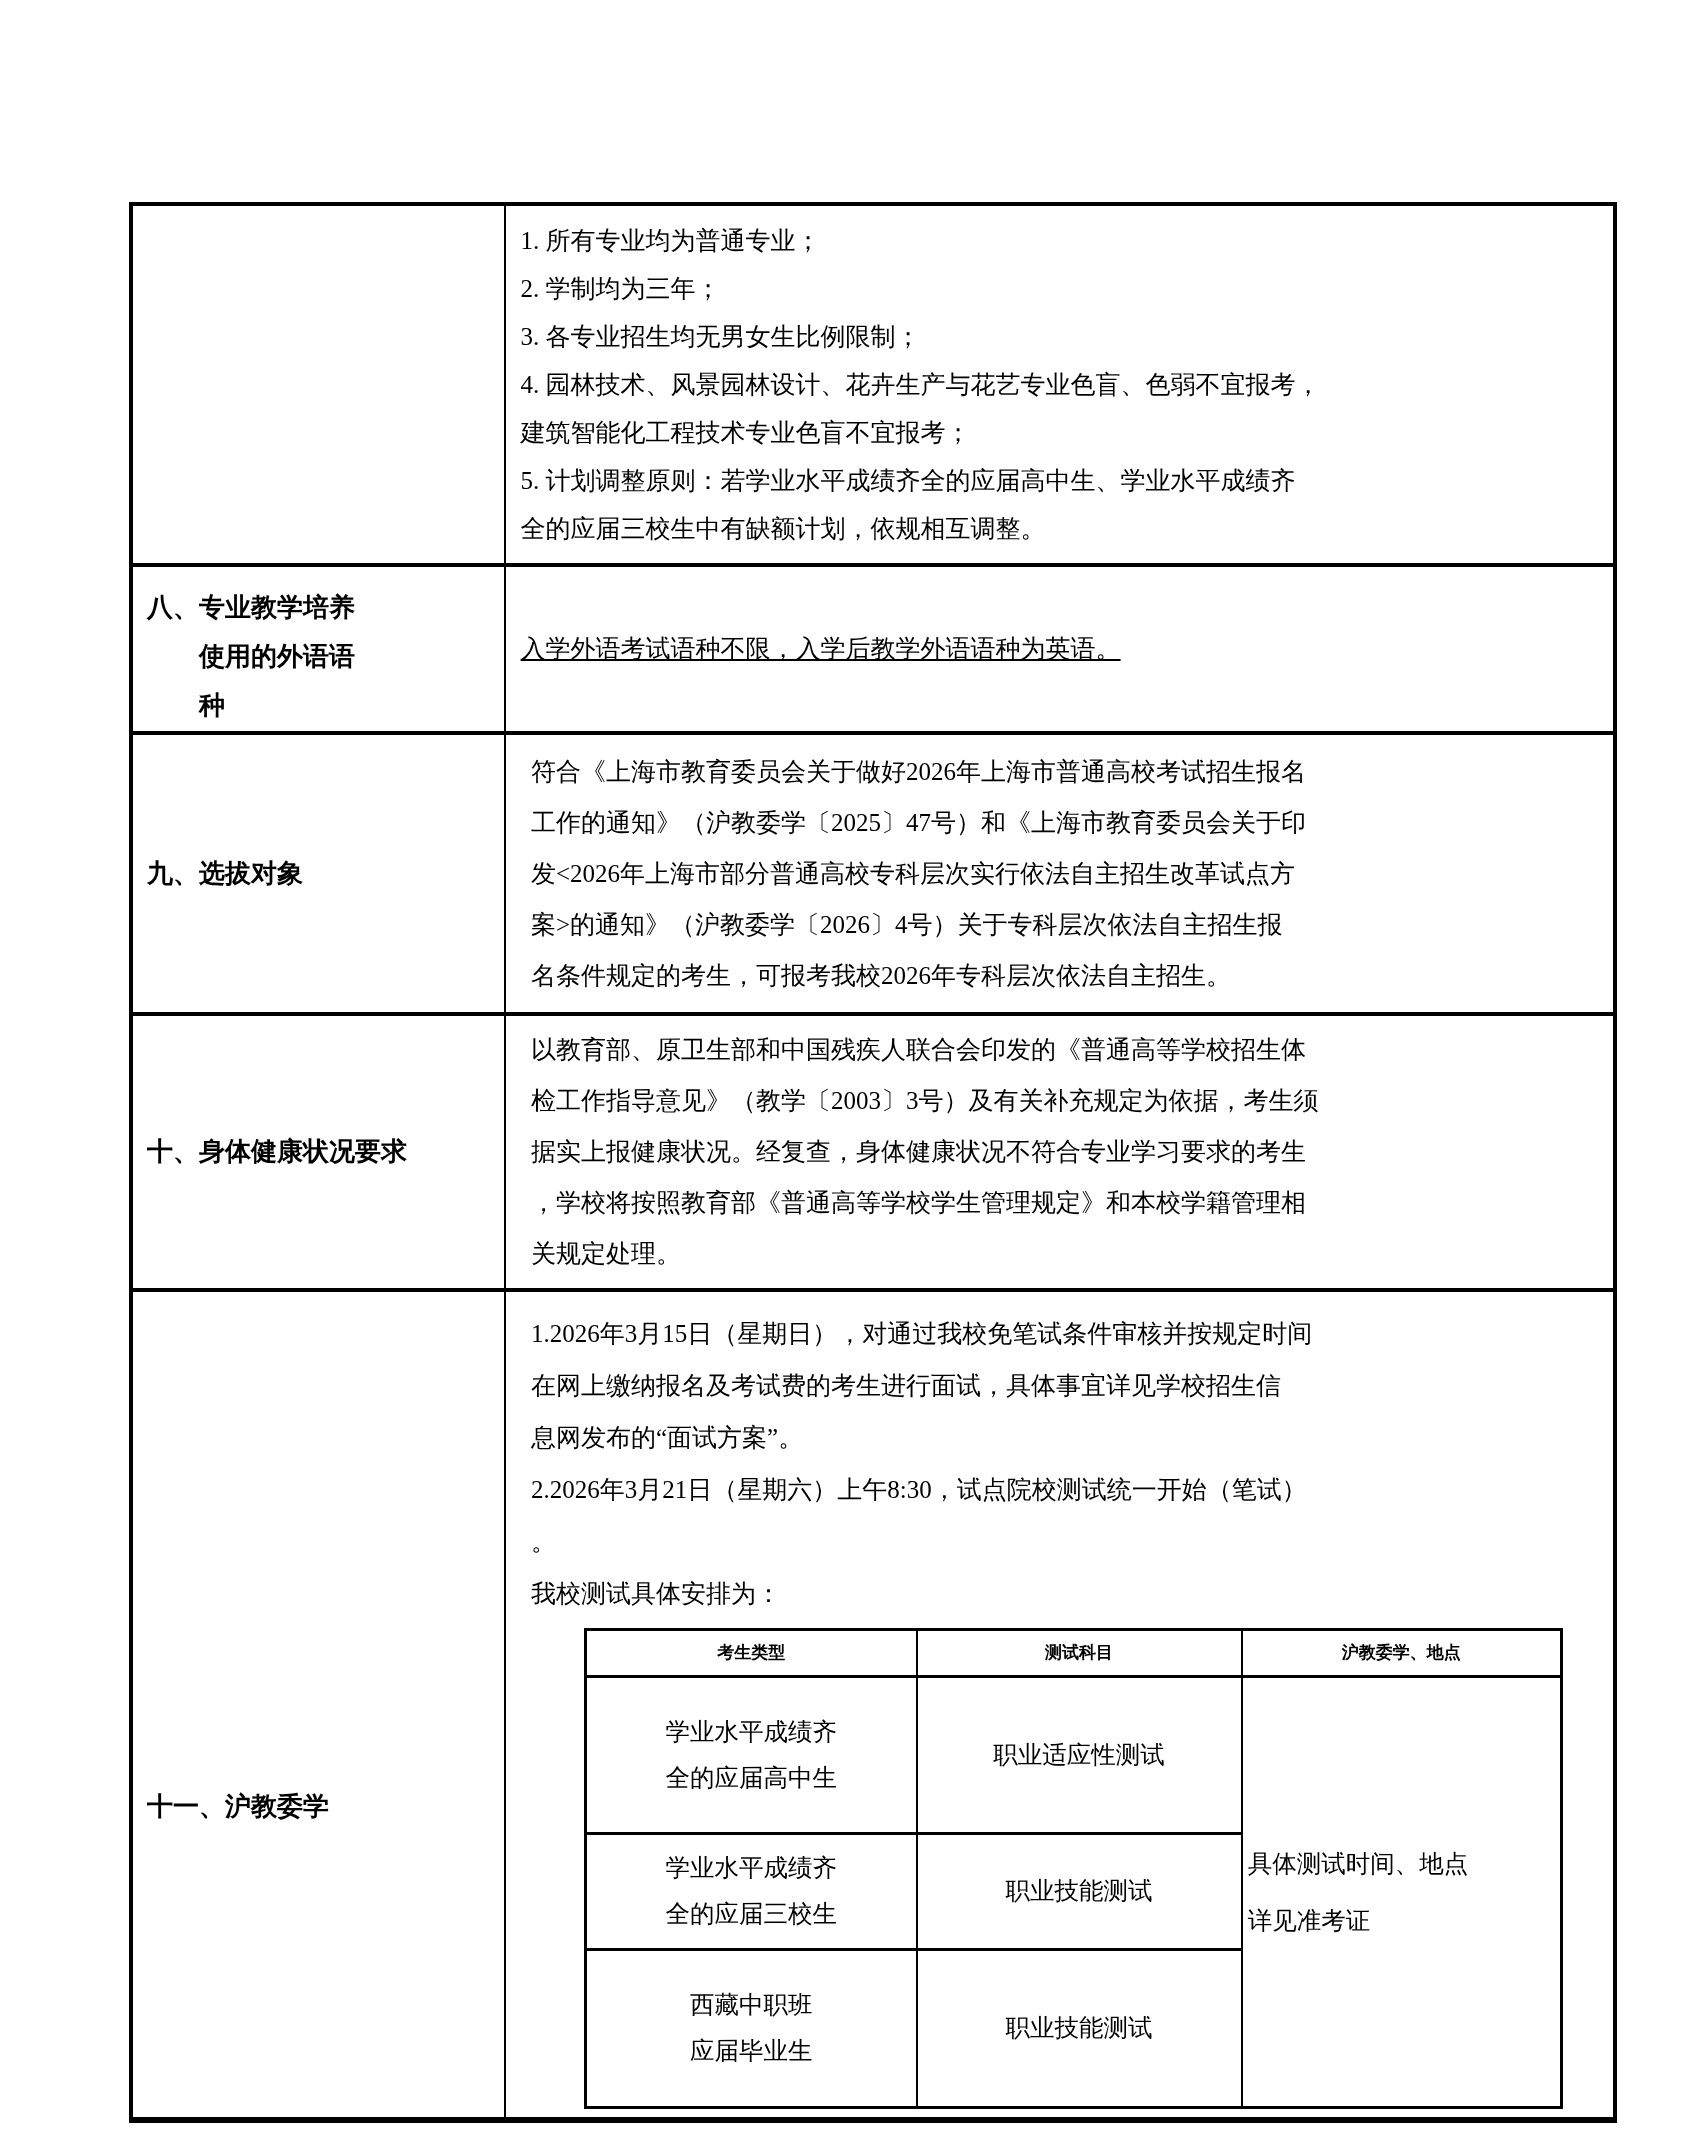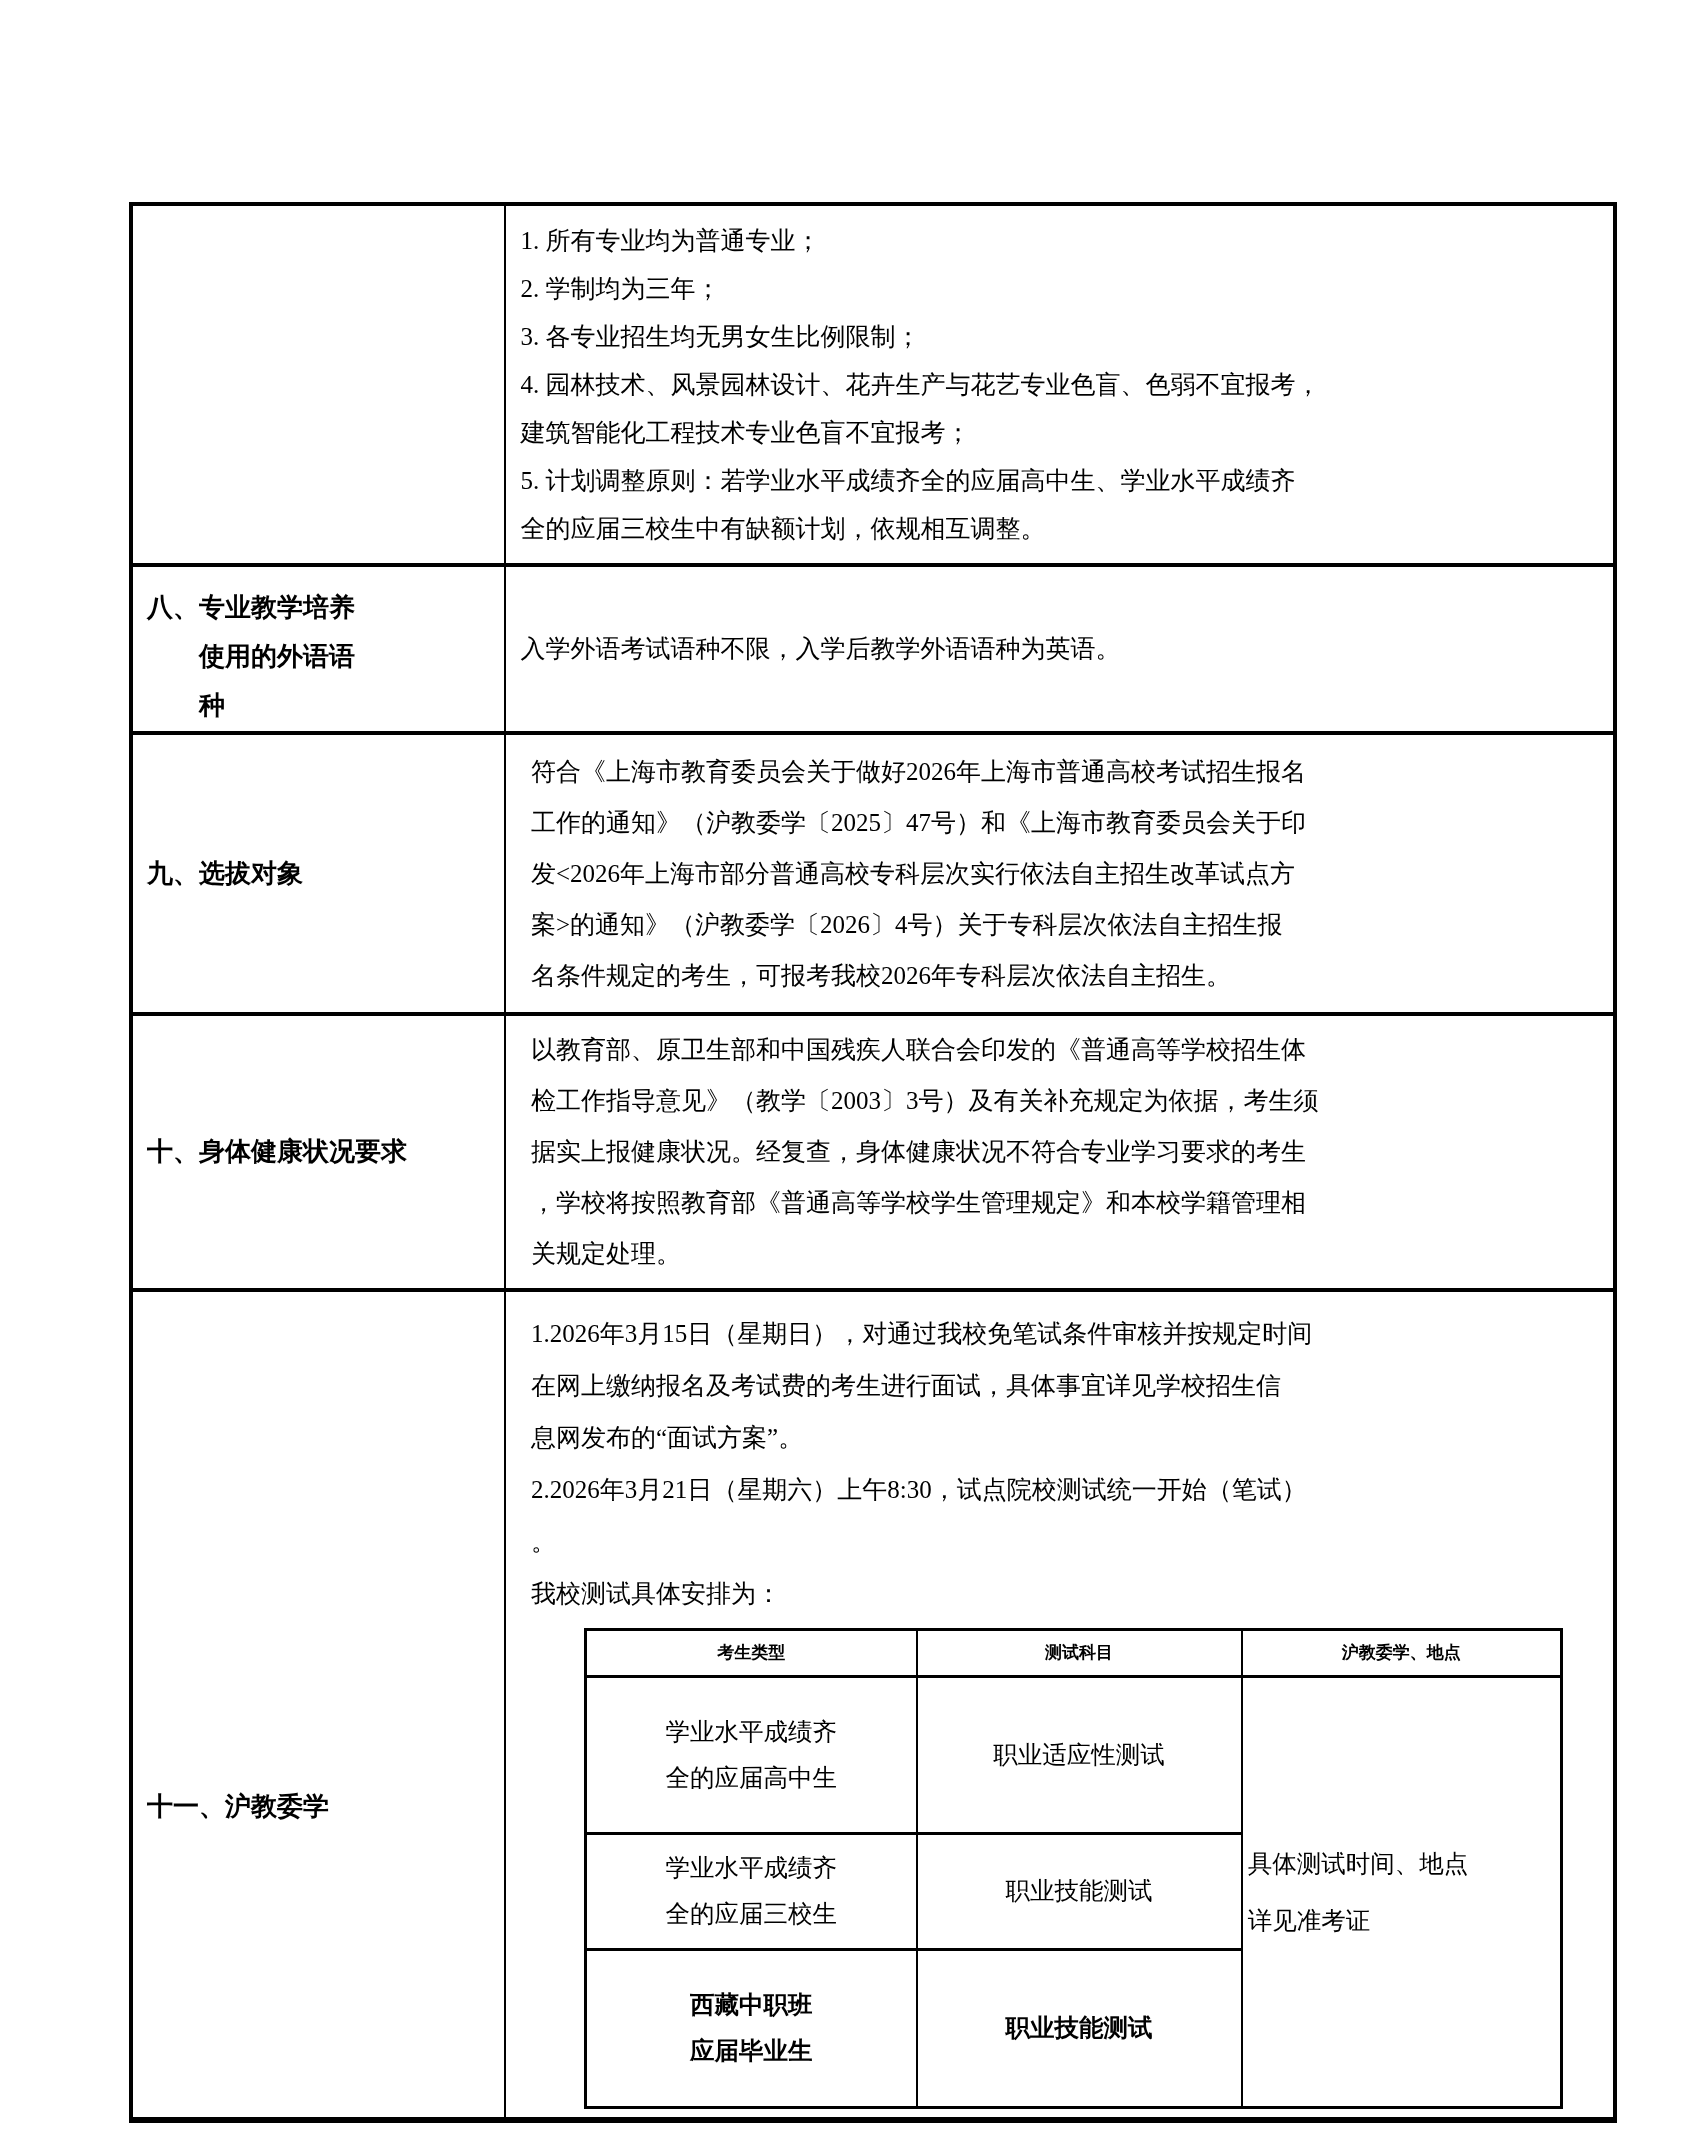--- a/index.html
+++ b/index.html
@@ -90,20 +90,21 @@
     align-items: flex-start;
   }
   .hang .prefix { flex: 0 0 auto; }
   .hang .main { flex: 0 0 auto; }
   td.label-test {
     vertical-align: top;
     padding-top: 206px;
   }
   td.foreign-content {
     font-size: 25px;
+    text-decoration: underline;
   }
 
   table.inner {
     border-collapse: collapse;
     table-layout: fixed;
     width: 976px;
     margin-left: 53px;
     margin-top: 7.7px;
   }
   table.inner th,
@@ -116,21 +117,21 @@
     vertical-align: middle;
     overflow: hidden;
   }
   table.inner { border: 3.9px solid #000; }
   col.ic1 { width: 331px; }
   col.ic2 { width: 325px; }
   col.ic3 { width: 320px; }
   tr.i-head   { height: 47px; }
   tr.i-row1   { height: 157px; }
   tr.i-row2   { height: 116px; }
-  tr.i-row3   { height: 158px; font-weight: bold; }
+  tr.i-row3   { height: 158px; }
   table.inner th {
     font-weight: 700;
     text-align: center;
     font-size: 17px;
   }
   td.i-center {
     text-align: center;
     line-height: 46px;
   }
   td.i-merged {

